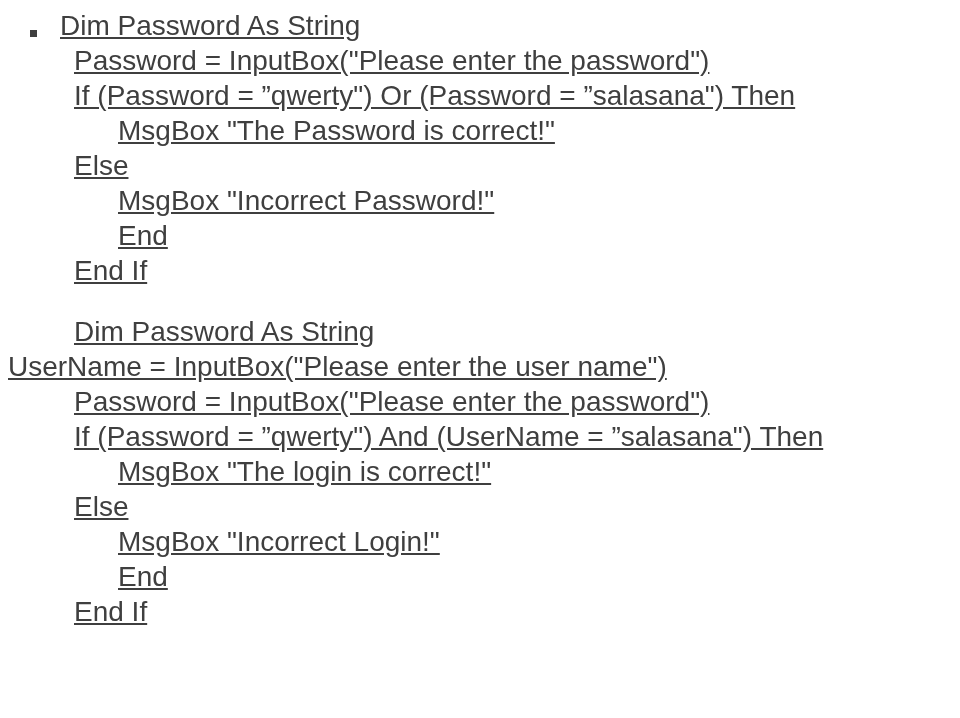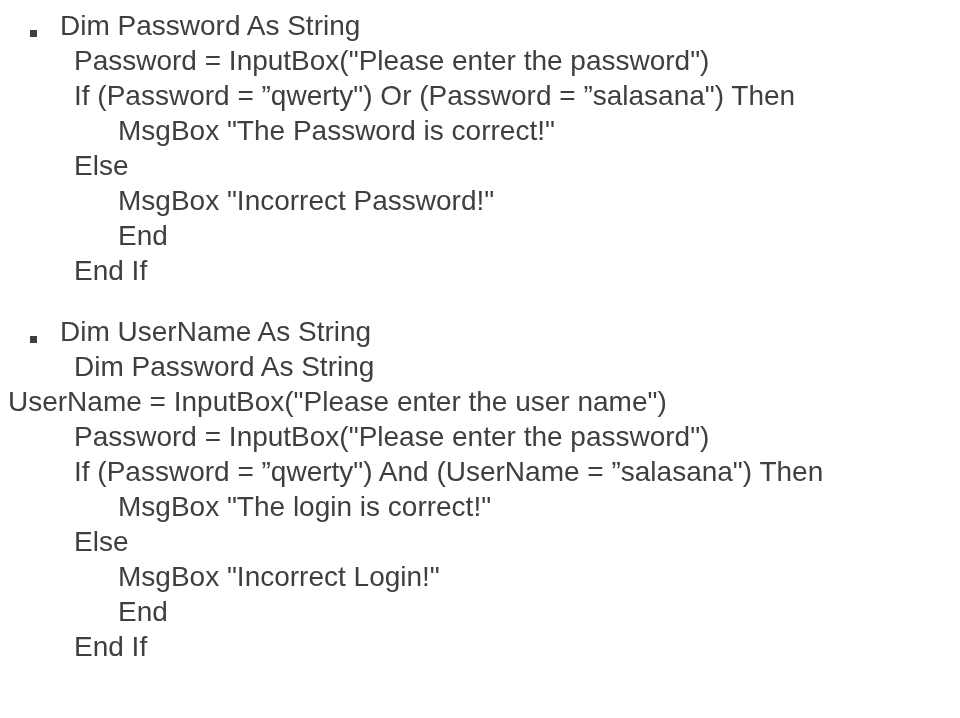--- a/index.html
+++ b/index.html
@@ -8,20 +8,21 @@
     width: 960px;
     height: 718px;
     background: #ffffff;
     font-family: Arial, Helvetica, sans-serif;
     font-size: 28px;
     color: #3f3f3f;
     line-height: 1.25;
   }
   .page {
     padding: 8px 8px 8px 8px;
+    text-decoration: underline;
   }
   .code-block {
     margin-bottom: 26px;
   }
   .line {
     white-space: pre;
   }
   .bullet-row {
     display: flex;
     align-items: flex-start;
@@ -61,24 +62,20 @@
     <div class="line i1">Password = InputBox("Please enter the password")</div>
     <div class="line i1">If (Password = ”qwerty") Or (Password = ”salasana") Then</div>
     <div class="line i2">MsgBox "The Password is correct!"</div>
     <div class="line i1">Else</div>
     <div class="line i2">MsgBox "Incorrect Password!"</div>
     <div class="line i2">End</div>
     <div class="line i1">End If</div>
   </div>
 
   <div class="code-block">
-    <div class="bullet-row">
-      <span class="bullet"><span class="bullet-dot"></span></span>
-      <span class="col line">Dim UserName As String</span>
-    </div>
     <div class="line i1">Dim Password As String</div>
     <div class="line i0">UserName = InputBox("Please enter the user name")</div>
     <div class="line i1">Password = InputBox("Please enter the password")</div>
     <div class="line i1">If (Password = ”qwerty") And (UserName = ”salasana") Then</div>
     <div class="line i2">MsgBox "The login is correct!"</div>
     <div class="line i1">Else</div>
     <div class="line i2">MsgBox "Incorrect Login!"</div>
     <div class="line i2">End</div>
     <div class="line i1">End If</div>
   </div>

